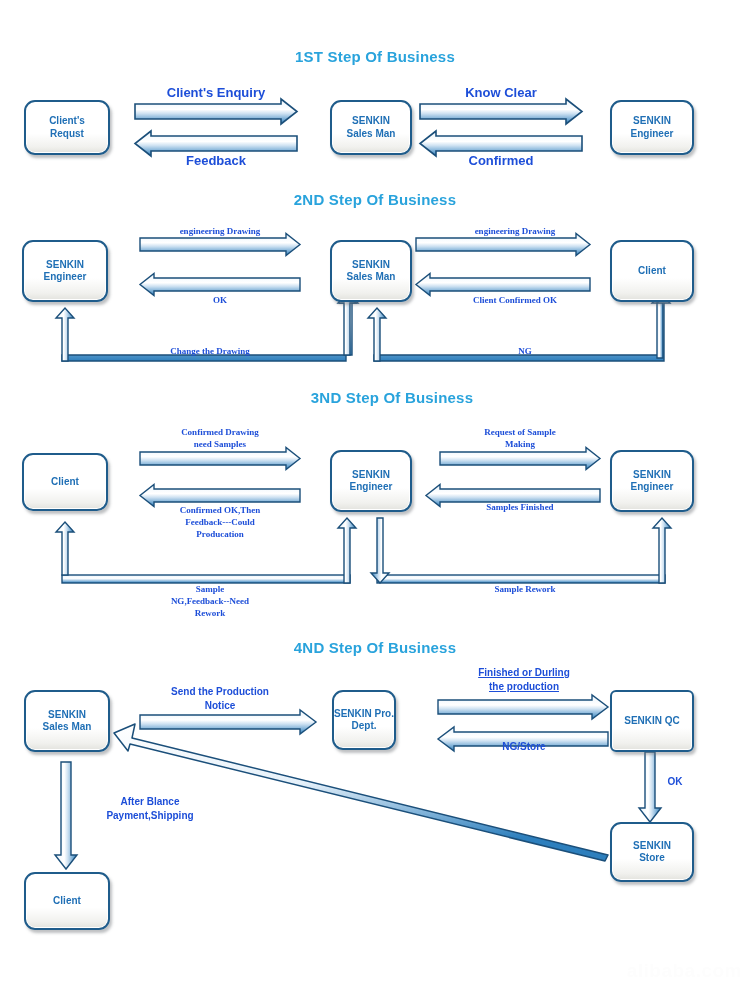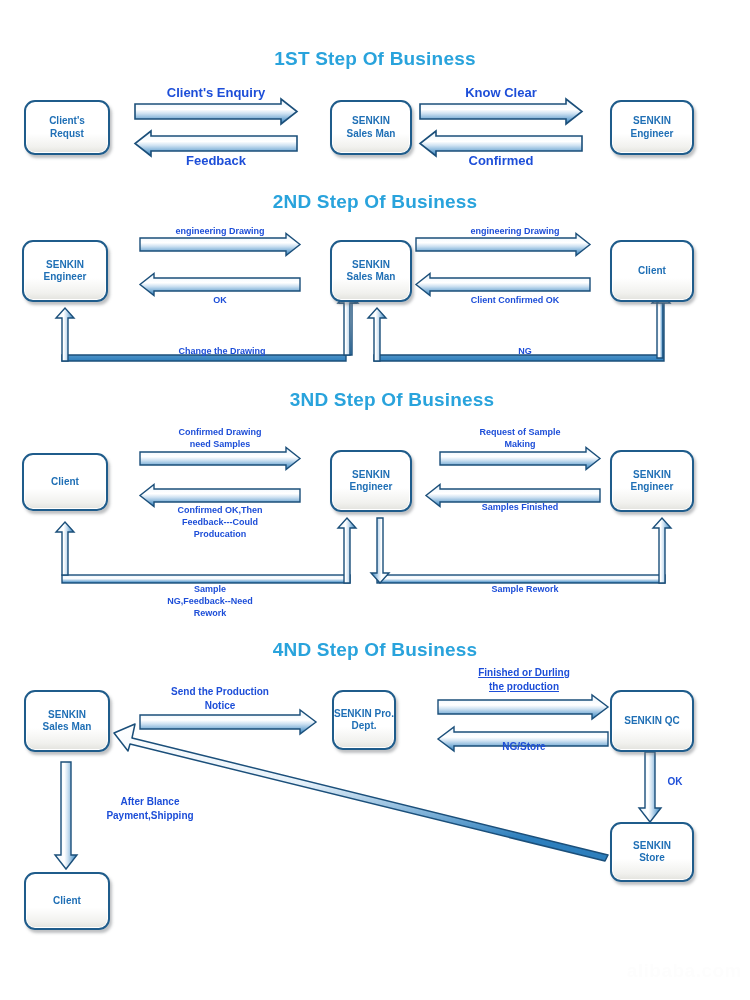--- a/index.html
+++ b/index.html
@@ -5,21 +5,21 @@
   html,body{margin:0;padding:0;background:#ffffff;}
   body{
     width:750px;height:1000px;position:relative;overflow:hidden;
     font-family:"Liberation Sans","DejaVu Sans",sans-serif;
   }
   #stage{position:absolute;left:0;top:0;width:750px;height:1000px;}
 
   
   .sec-title{
     position:absolute;width:100%;left:0;text-align:center;
-    color:#29a3dc;font-weight:bold;font-size:19px;letter-spacing:.2px;
+    color:#29a3dc;font-weight:bold;font-size:15px;letter-spacing:.2px;
     white-space:nowrap;
   }
 
   
   .node{
     position:absolute;box-sizing:border-box;
     border:2px solid #1f5c8b;border-radius:11px;
     background:linear-gradient(180deg,#ffffff 0%,#ffffff 62%,#f1f1ee 88%,#e3e3de 100%);
     box-shadow:2px 3px 3px rgba(110,115,120,.45), inset 0 0 0 1px #ffffff;
     display:flex;align-items:center;justify-content:center;
@@ -27,21 +27,21 @@
     color:#1f6fb5;font-weight:bold;font-size:10px;
   }
   .node span{display:block;pointer-events:none;}
 
   
   .lbl{
     position:absolute;text-align:center;color:#1d4ed8;
     font-weight:bold;line-height:1.35;white-space:pre-line;
   }
   .lbl.big{font-size:13px;}
-  .lbl.small{font-size:9px;}
+  .lbl.small{font-size:9px;font-family:Liberation Serif, serif;}
   .lbl.mid{font-size:10px;}
 
   
   #arrows{position:absolute;left:0;top:0;width:750px;height:1000px;}
 
   .watermark{
     position:absolute;right:8px;bottom:18px;
     color:#fdfdfd;font-size:19px;font-weight:bold;letter-spacing:.5px;
     white-space:nowrap;
   }
@@ -214,21 +214,21 @@
     <div>
       <span>Client</span>
       <span></span>
     </div>
   </div>
 
   <div class="lbl small" style="left:140px;top:225px;width:160px;">engineering Drawing</div>
   <div class="lbl small" style="left:140px;top:294px;width:160px;">OK</div>
   <div class="lbl small" style="left:430px;top:225px;width:170px;">engineering Drawing</div>
   <div class="lbl small" style="left:430px;top:294px;width:170px;">Client Confirmed OK</div>
-  <div class="lbl small" style="left:122px;top:345px;width:200px;">Change the Drawing</div>
+  <div class="lbl small" style="left:110px;top:345px;width:200px;">Change the Drawing</div>
   <div class="lbl small" style="left:435px;top:345px;width:180px;">NG</div>
 
   <div class="sec-title" style="top:389px;padding-left:17px;">3ND Step Of Business</div>
 
   <div class="node" style="left:22px;top:453px;width:86px;height:58px;">
     <div>
       <span>Client</span>
       <span></span>
     </div>
   </div>
@@ -265,21 +265,21 @@
       <span>SENKIN</span>
       <span>Sales Man</span>
     </div>
   </div>
   <div class="node" style="left:332px;top:690px;width:64px;height:60px;">
     <div>
       <span>SENKIN Pro.</span>
       <span>Dept.</span>
     </div>
   </div>
-  <div class="node" style="left:610px;top:690px;width:84px;height:62px;">
+  <div class="node" style="left:610px;top:690px;width:84px;height:62px;border-radius:6px;">
     <div>
       <span>SENKIN QC</span>
       <span></span>
     </div>
   </div>
   <div class="node" style="left:610px;top:822px;width:84px;height:60px;">
     <div>
       <span>SENKIN</span>
       <span>Store</span>
     </div>

